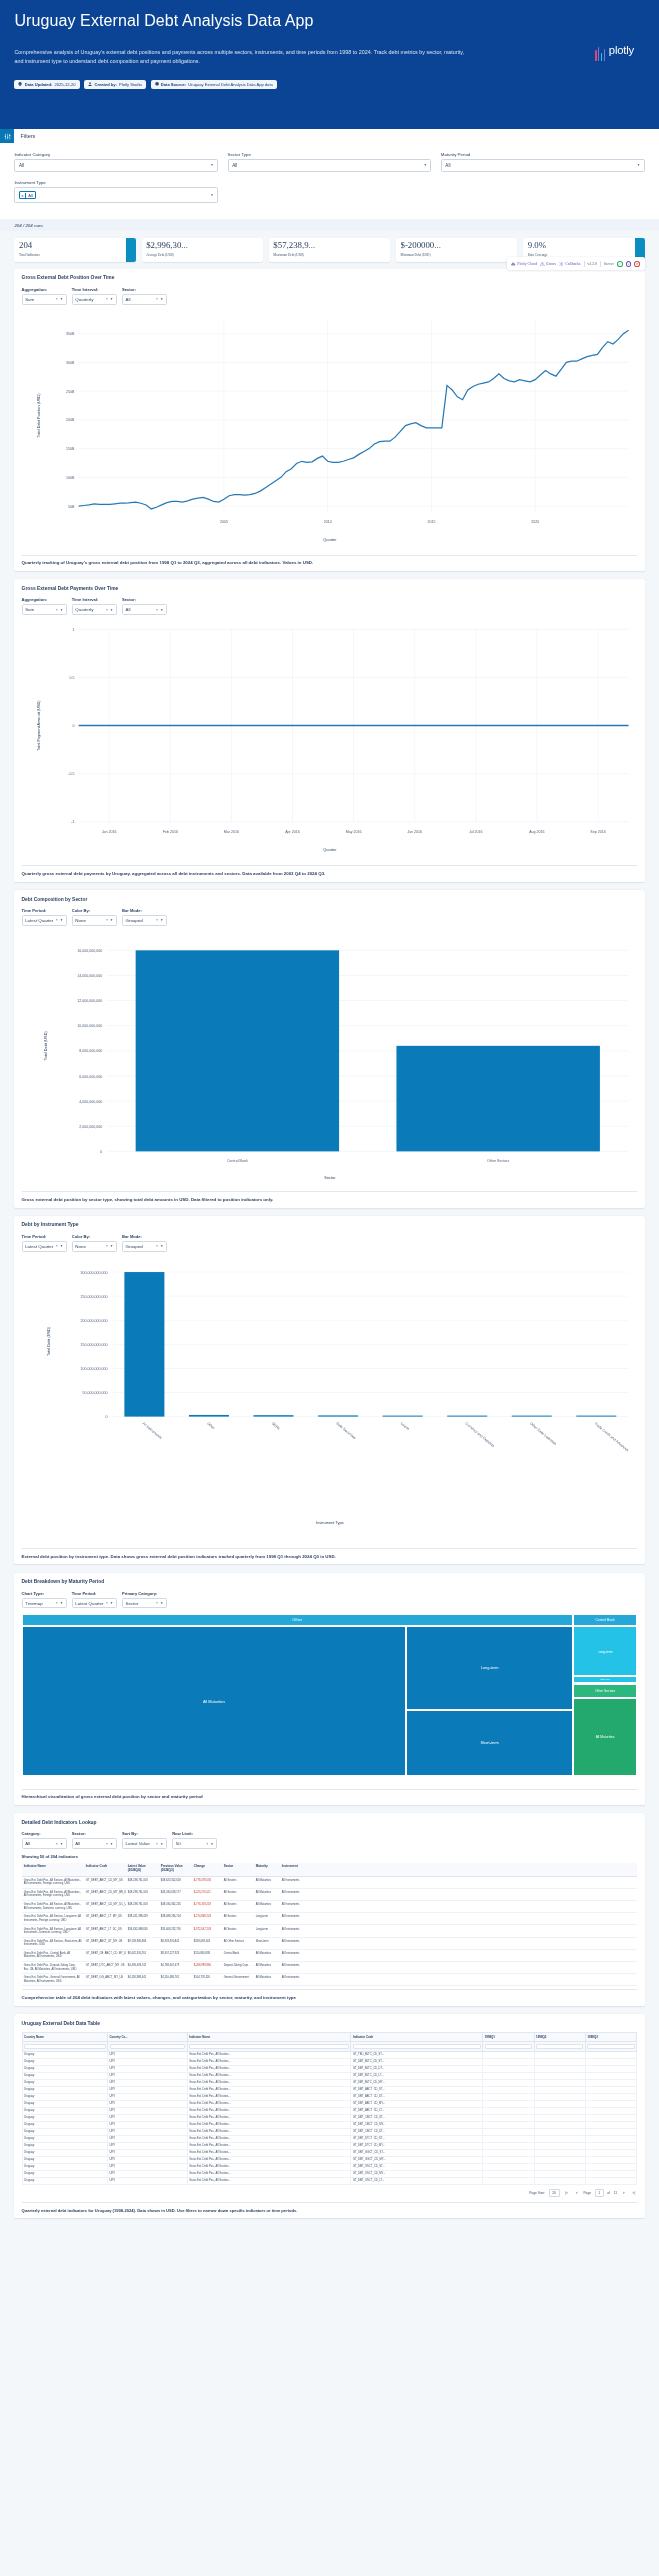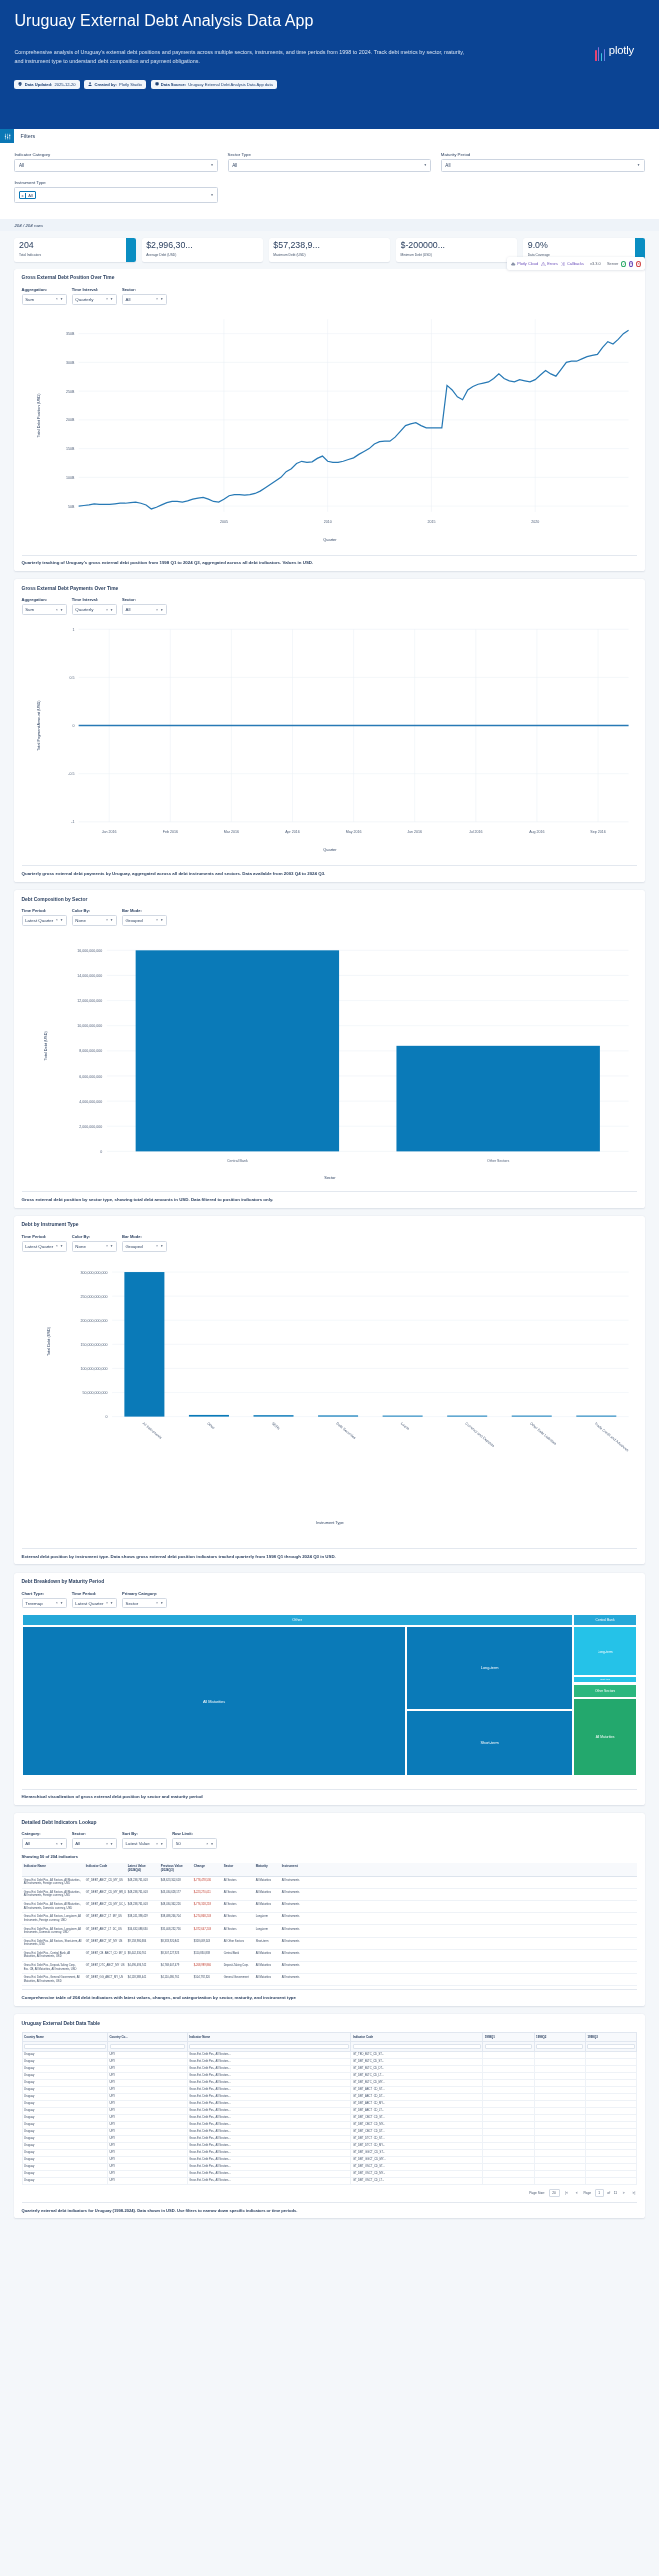--- a/index.html
+++ b/index.html
@@ -357,21 +357,21 @@
         <span class="caret">▼</span>
       </div>
     </div>
   </div>
 </div>
 
 <div class="rowcount-bar">
   <div class="rowcount">204 / 204 rows</div>
 </div>
 
-<div style="position:relative;">
+<div style="position:relative;font-family:Liberation Serif, serif;">
   <div class="kpi-row">
     <div class="kpi">
       <div class="kpi-val">204</div>
       <div class="kpi-lab">Total Indicators</div>
       <div class="kpi-accent"></div>
     </div>
     <div class="kpi">
       <div class="kpi-val">$2,996,30...</div>
       <div class="kpi-lab">Average Debt (USD)</div>
     </div>

